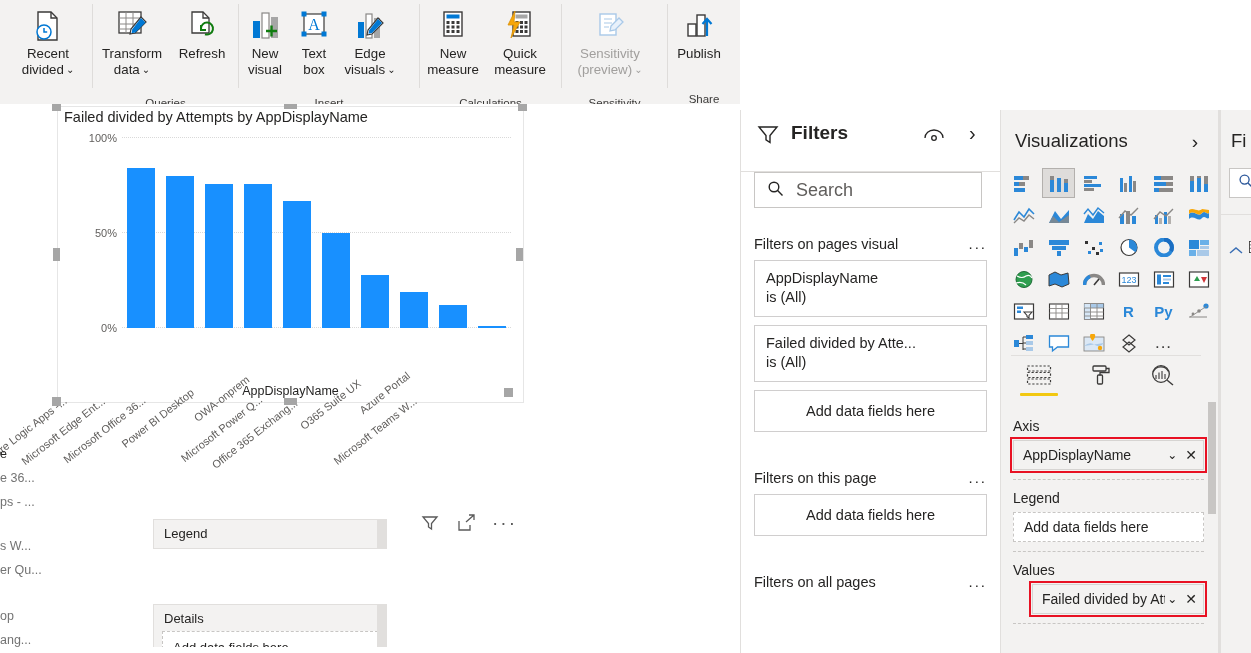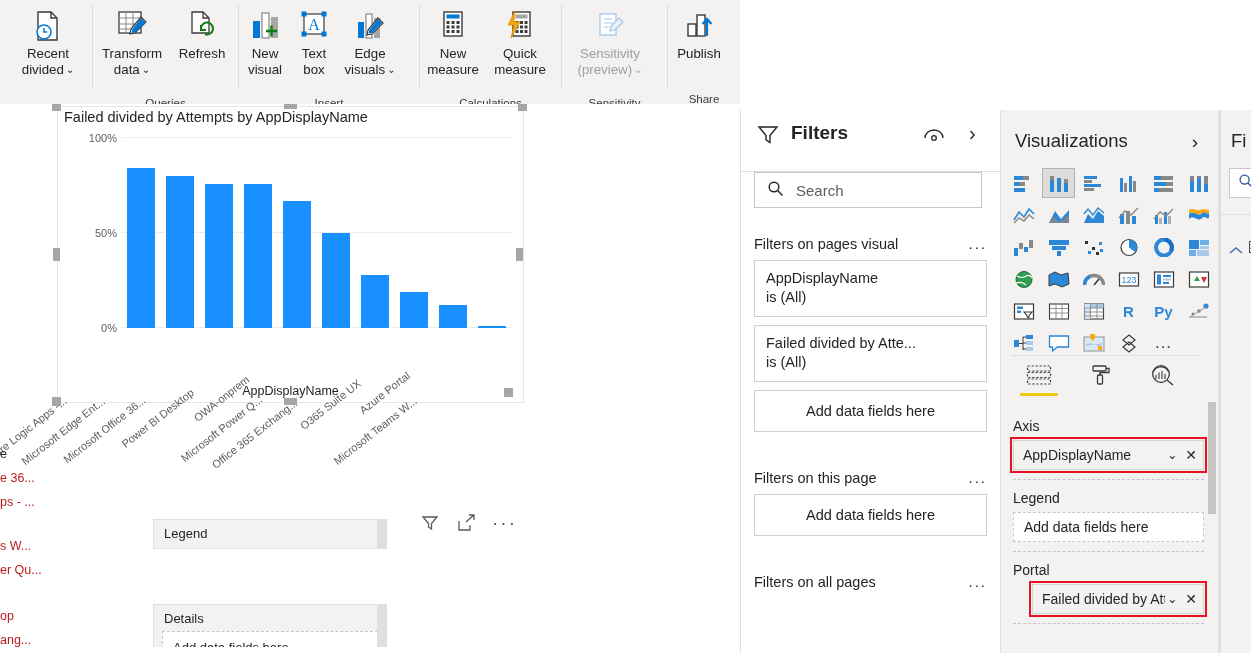--- a/index.html
+++ b/index.html
@@ -109,21 +109,21 @@
   .wellcard .wdrop {
     margin:0 8px 8px 8px; background:#fff; border:1px dashed #c8c6c4;
     font-size:13px; color:#252423; padding:8px 10px;
   }
   .wellcard .wbar {
     position:absolute; right:0; top:0; bottom:0; width:9px; background:#e1dfdd;
   }
 
   
   .clip-item {
-    position:absolute; left:0; font-size:12.5px; color:#b91c1c; white-space:nowrap;
+    position:absolute; left:0; font-size:12.5px; color:#737373; white-space:nowrap;
   }
   .clip-item.bold { color:#252423; }
 
   
   #filters {
     position:absolute; left:740px; top:110px; width:260px; height:543px;
     background:#fff; border-left:1px solid #e1dfdd; overflow:hidden;
   }
   #filters-head {
     height:62px; border-bottom:1px solid #e1dfdd; position:relative;
@@ -134,21 +134,21 @@
   }
   .f-funnel { position:absolute; left:16px; top:14px; }
   .f-eye { position:absolute; left:182px; top:18px; cursor:pointer; }
   .f-chev { position:absolute; left:228px; top:13px; cursor:pointer; color:#252423; font-size:20px; line-height:20px; }
   .f-search {
     position:absolute; left:13px; top:62px; width:228px; height:36px;
     border:1px solid #c8c6c4; background:#fff; display:flex; align-items:center;
     padding-left:12px; gap:10px;
   }
   .f-search input {
-    border:0; outline:none; font-size:15px; font-family:inherit;
+    border:0; outline:none; font-size:18px; font-family:inherit;
     color:#8b5cf6; width:170px; background:transparent;
   }
   .f-search input::placeholder { color:#605e5c; opacity:1; }
   #filters-body { position:absolute; left:0; top:62px; right:0; bottom:0; padding:50px 13px 0 13px; }
   .f-sec-head {
     display:flex; justify-content:space-between; align-items:center;
     font-size:14.5px; color:#252423; margin:13px 0 8px 0;
   }
   .f-dots { color:#252423; letter-spacing:2px; font-size:15px; cursor:pointer; }
   .f-card {
@@ -895,21 +895,21 @@
       <div class="w-label">Axis</div>
       <div class="w-field hl" style="outline-color: rgb(232, 17, 35);">
         <span class="wname">AppDisplayName</span>
         <span class="wcv">⌄</span>
         <span class="wx">✕</span>
       </div>
       <div class="w-sep"></div>
       <div class="w-label">Legend</div>
       <div class="w-drop">Add data fields here</div>
       <div class="w-sep"></div>
-      <div class="w-label">Portal</div>
+      <div class="w-label">Values</div>
       <div class="w-field hl" style="outline-color: rgb(232, 17, 35); margin-left: 19px;">
         <span class="wname">Failed divided by Attem</span>
         <span class="wcv">⌄</span>
         <span class="wx">✕</span>
       </div>
       <div class="w-sep"></div>
     </div>
   <div id="viz-scroll">
     <div class="thumb"></div>
   </div>

